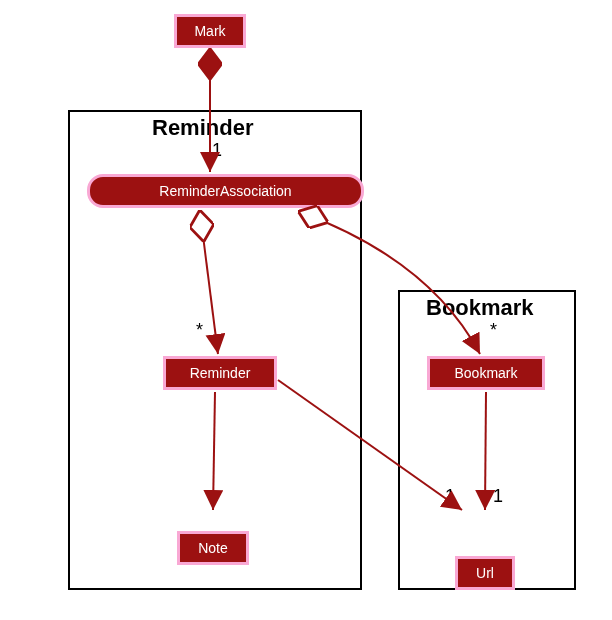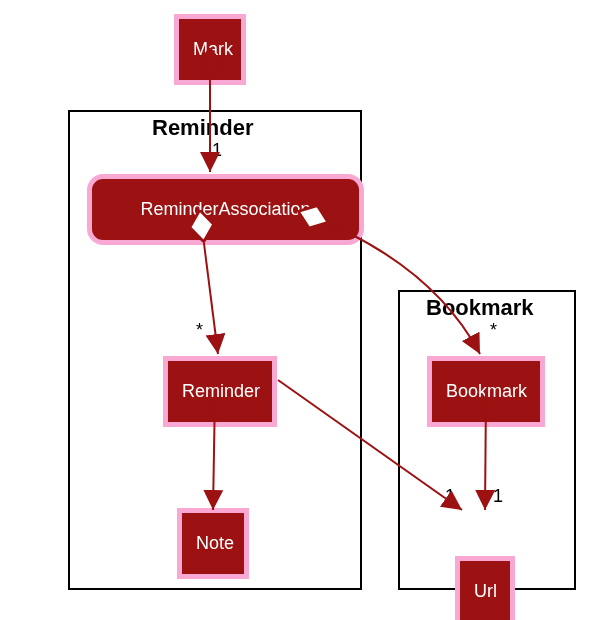--- a/index.html
+++ b/index.html
@@ -7,23 +7,23 @@
     width: 612px;
     height: 620px;
     background: #ffffff;
     position: relative;
     font-family: Arial, Helvetica, sans-serif;
   }
   .class-box {
     position: absolute;
     background: #9c1111;
     color: #ffffff;
-    border: 5px solid #f9a8d4;
-    padding: 20px 14px;
-    font-size: 18px;
+    border: 3px solid #f9a8d4;
+    padding: 6px 14px;
+    font-size: 14px;
     text-align: center;
   }
   .package-box {
     position: absolute;
     border: 2px solid #000000;
     background: transparent;
   }
   .package-title {
     position: absolute;
     font-weight: bold;
@@ -52,21 +52,21 @@
 
 <div class="package-box" style="left:398px; top:290px; width:178px; height:300px;"></div>
 <div class="package-title" style="left:426px; top:295px;">Bookmark</div>
 
 <div class="class-box" style="left:174px; top:14px; width:72px;">Mark</div>
 
 <div class="class-box" style="left:87px; top:174px; width:277px;border-radius:16px;">ReminderAssociation</div>
 
 <div class="class-box" style="left:163px; top:356px; width:114px;">Reminder</div>
 
-<div class="class-box" style="left:177px; top:508px; width:72px;">Note</div>
+<div class="class-box" style="left:177px; top:531px; width:72px;">Note</div>
 
 <div class="class-box" style="left:427px; top:356px; width:118px;">Bookmark</div>
 
 <div class="class-box" style="left:455px; top:512px; width:60px;margin-top:44px;">Url</div>
 
 <div class="multiplicity" style="left:212px; top:140px;">1</div>
 
 <div class="multiplicity" style="left:196px; top:320px;">*</div>
 
 <div class="multiplicity" style="left:490px; top:320px;">*</div>

